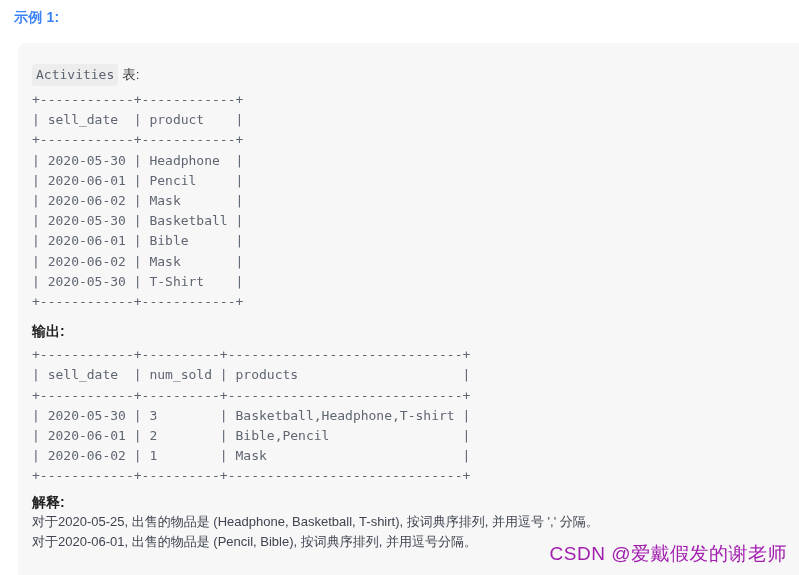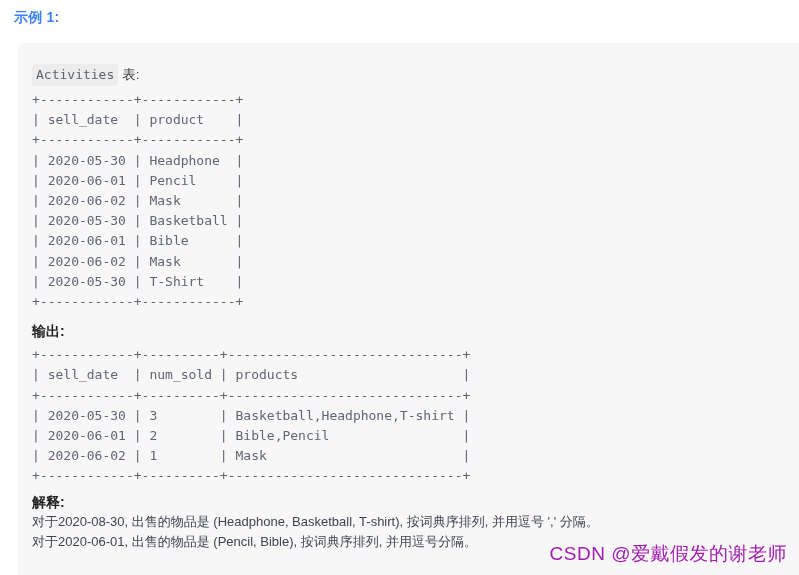--- a/index.html
+++ b/index.html
@@ -141,20 +141,20 @@
 | 2020-05-30 | 3        | Basketball,Headphone,T-shirt |
 | 2020-06-01 | 2        | Bible,Pencil                 |
 | 2020-06-02 | 1        | Mask                         |
 +------------+----------+------------------------------+</pre>
 
   <div class="section-gap-exp">
     <span class="label-plain">解释:</span>
   </div>
 
   <div>
-    <div class="exp-line">对于2020-08-30, 出售的物品是 (Headphone, Basketball, T-shirt), 按词典序排列, 并用逗号 ',' 分隔。</div>
+    <div class="exp-line">对于2020-05-25, 出售的物品是 (Headphone, Basketball, T-shirt), 按词典序排列, 并用逗号 ',' 分隔。</div>
     <div class="exp-line">对于2020-06-01, 出售的物品是 (Pencil, Bible), 按词典序排列, 并用逗号分隔。</div>
 
   </div>
 
 </div>
 
 <div class="watermark">CSDN @爱戴假发的谢老师</div>
 
 </body></html>

